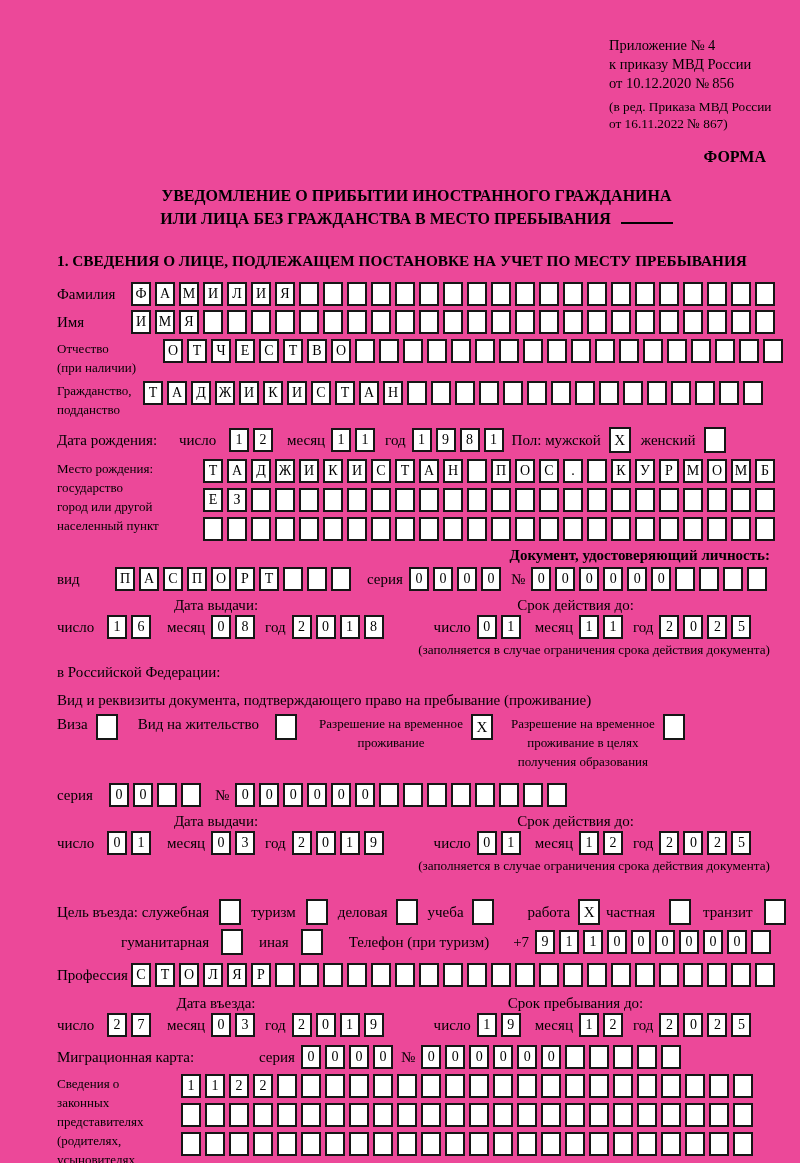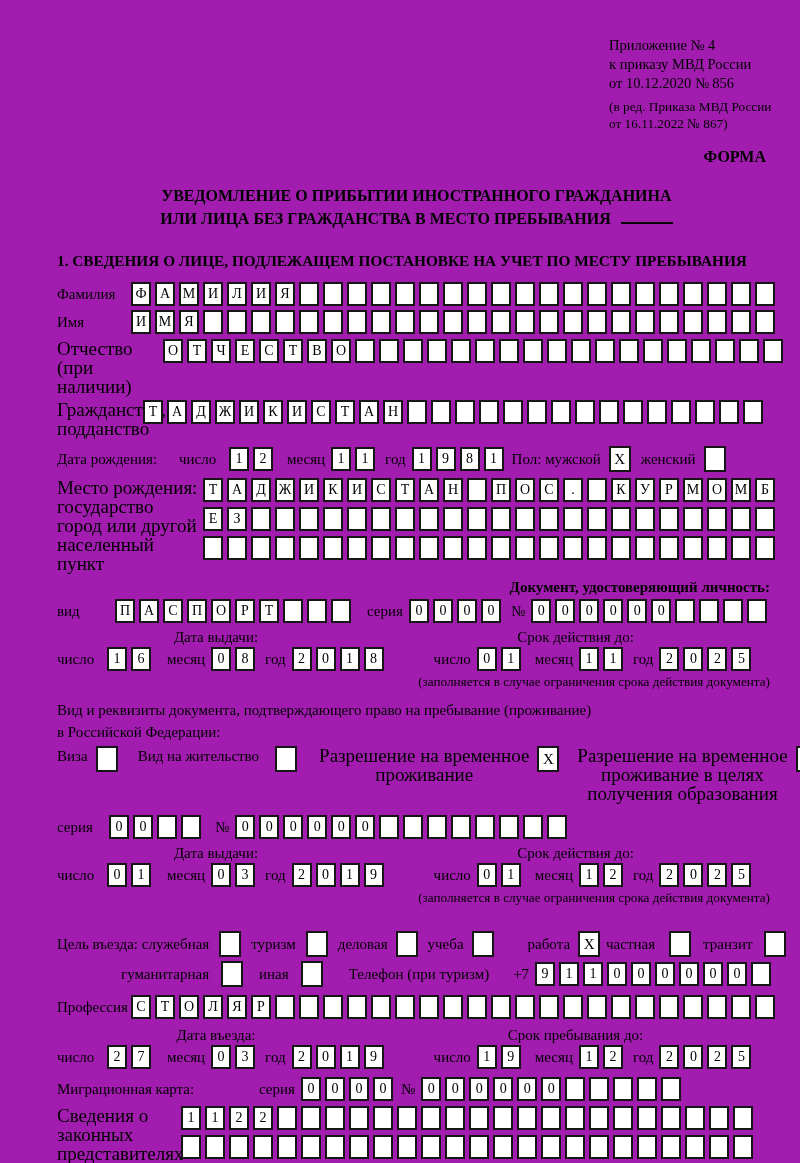--- a/index.html
+++ b/index.html
@@ -1,20 +1,20 @@
 <!DOCTYPE html>
 <html><head>
 <meta charset="utf-8">
 <style>
   html,body{margin:0;padding:0;background:#ffffff;}
   .page{
     width:800px;height:1163px;box-sizing:border-box;
     padding:36px 24px 16px 57px;
     font-family:"Liberation Serif","DejaVu Serif",serif;
-    color:#000;overflow:hidden;background:#a21caf;
+    color:#000;overflow:hidden;background:#ec4899;
   }
   .annex{margin-left:552px;font-size:14.5px;line-height:1.3;}
   .annex .small{font-size:13.3px;}
   .annex .group{margin-top:5px;}
   .forma{font-weight:bold;text-align:right;margin:16px 10px 0 0;font-size:16px;}
   .title{text-align:center;font-weight:bold;font-size:16px;margin-top:18px;line-height:1.45;}
   .blank{display:inline-block;width:52px;border-bottom:2px solid #000;margin-left:10px;height:12px;}
   .section{font-weight:bold;font-size:15.3px;margin-top:22px;}
   .line{display:flex;align-items:center;margin-top:5px;}
   .line.top{align-items:flex-start;}
@@ -24,21 +24,21 @@
   .lbl.note{font-size:13.2px;}
   .boxes{display:inline-flex;flex-wrap:nowrap;flex-shrink:0;}
   .cell{
     flex:none;display:inline-flex;align-items:center;justify-content:center;
     width:20px;height:24px;box-sizing:border-box;border:2px solid #161616;
     margin-right:4px;font-size:14px;background:#fff;
   }
   .cell.check{width:22px;height:26px;margin-left:2px;margin-right:2px;font-size:15px;}
   .stack{display:inline-block;flex-shrink:0;}
   .stack.center{text-align:center;}
-  .stack-line{font-size:19px;line-height:19px;}
+  .stack-line{font-size:13px;line-height:19px;}
   .boxrows{display:inline-flex;flex-direction:column;gap:5px;}
   .col{display:inline-flex;flex-direction:column;}
   .col .lbl{display:block;margin-right:0;}
 </style>
 </head>
 <body>
 
 <div class="page">
 
   <div class="annex">
@@ -379,25 +379,25 @@
         <span class="boxes">
           <span class="cell">2</span>
           <span class="cell">0</span>
           <span class="cell">2</span>
           <span class="cell">5</span>
         </span>
       </div>
       <div class="line" style="margin-top: 1px;">
         <span class="lbl note" style="text-align: right; flex-grow: 1;">(заполняется в случае ограничения срока действия документа)</span>
       </div>
+      <div class="line" style="margin-top: 2px;">
+        <span class="lbl">в Российской Федерации:</span>
+      </div>
       <div class="line" style="margin-top: 8px;">
         <span class="lbl">Вид и реквизиты документа, подтверждающего право на пребывание (проживание)</span>
-      </div>
-      <div class="line" style="margin-top: 2px;">
-        <span class="lbl">в Российской Федерации:</span>
       </div>
       <div class="line top" style="margin-top: 4px;">
         <span class="lbl">Виза</span>
         <span class="cell check"></span>
         <span class="lbl" style="margin-left: 18px;">Вид на жительство</span>
         <span class="cell check" style="margin-left: 10px;"></span>
         <span class="stack center" style="margin-left: 20px;">
           <div class="stack-line">Разрешение на временное</div>
           <div class="stack-line">проживание</div>
         </span>

